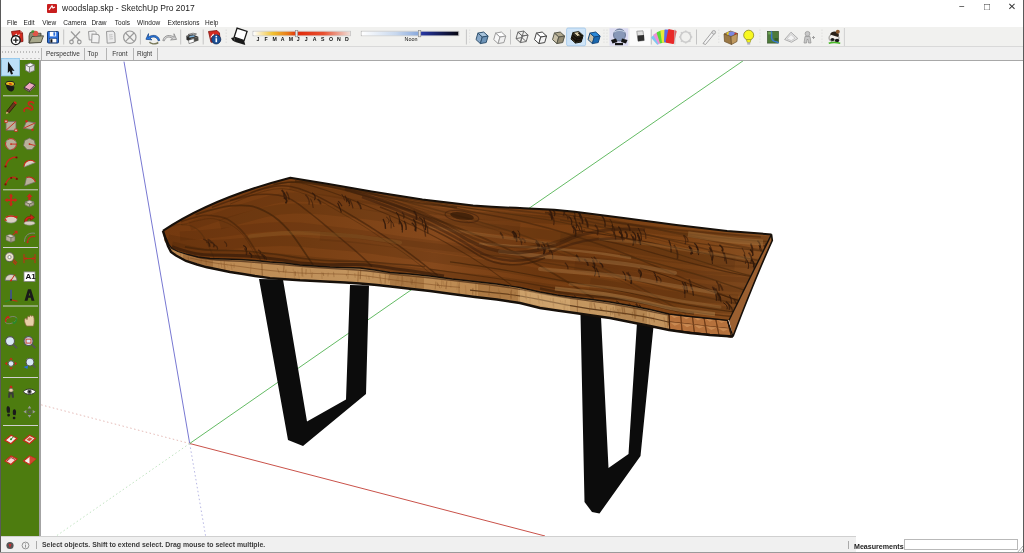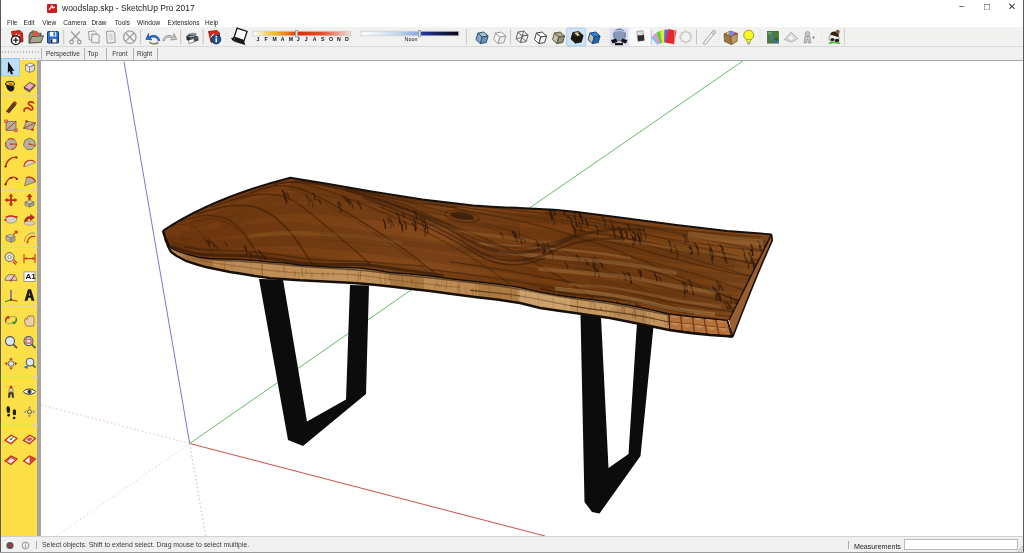--- a/index.html
+++ b/index.html
@@ -14,25 +14,25 @@
 
 #menubar { position:absolute; left:0; top:15px; width:1024px; height:12px; background:#ffffff; }
 .mi { position:absolute; top:3.5px; font-size:6.5px; color:#222; }
 
 #toolbar { position:absolute; left:0; top:27px; width:1024px; height:20px; background:#f1f1ef; border-bottom:1px solid #d9d9d9; }
 
 #tabbar { position:absolute; left:41px; top:47px; width:983px; height:14px; background:#f0f0f0; border-bottom:1px solid #a8a8a8; }
 .tab { position:absolute; top:3px; font-size:6.5px; color:#333; }
 .tabsep { position:absolute; top:1px; width:1px; height:12px; background:#b4b4b4; }
 
-#palette { position:absolute; left:0; top:57px; width:41px; height:479px; background:#fde047; border-right:4px solid #a3a3a3; }
+#palette { position:absolute; left:0; top:57px; width:41px; height:479px; background:#4d7c0f; border-right:2px solid #a3a3a3; }
 
 #viewport { position:absolute; left:41px; top:61px; width:983px; height:475px; background:#ffffff; }
 
-#statusbar { position:absolute; left:0; top:536px; width:1024px; height:17px; background:#f0f0f0; border-top:1px solid #d0d0d0; }
+#statusbar { position:absolute; left:0; top:536px; width:856px; height:17px; background:#f0f0f0; border-top:1px solid #d0d0d0;font-weight:bold; }
 #stext { position:absolute; left:42px; top:4px; font-size:6.9px; color:#3a3a3a; }
 #mlabel { position:absolute; left:854px; top:5.5px; font-size:7.1px; color:#222; }
 #mbox { position:absolute; left:904px; top:2px; width:114px; height:11px; background:#fff; border:1px solid #b9b9b9; }
 #leftedge { position:absolute; left:0; top:0; width:1px; height:553px; background:#5a5a5a; }
 #rightedge { position:absolute; left:1023px; top:0; width:1px; height:553px; background:#5a5a5a; }
 #botedge { position:absolute; left:0; top:552px; width:1024px; height:1px; background:#9a9a9a; }
 </style>
 </head>
 <body>
 <div id="win">

